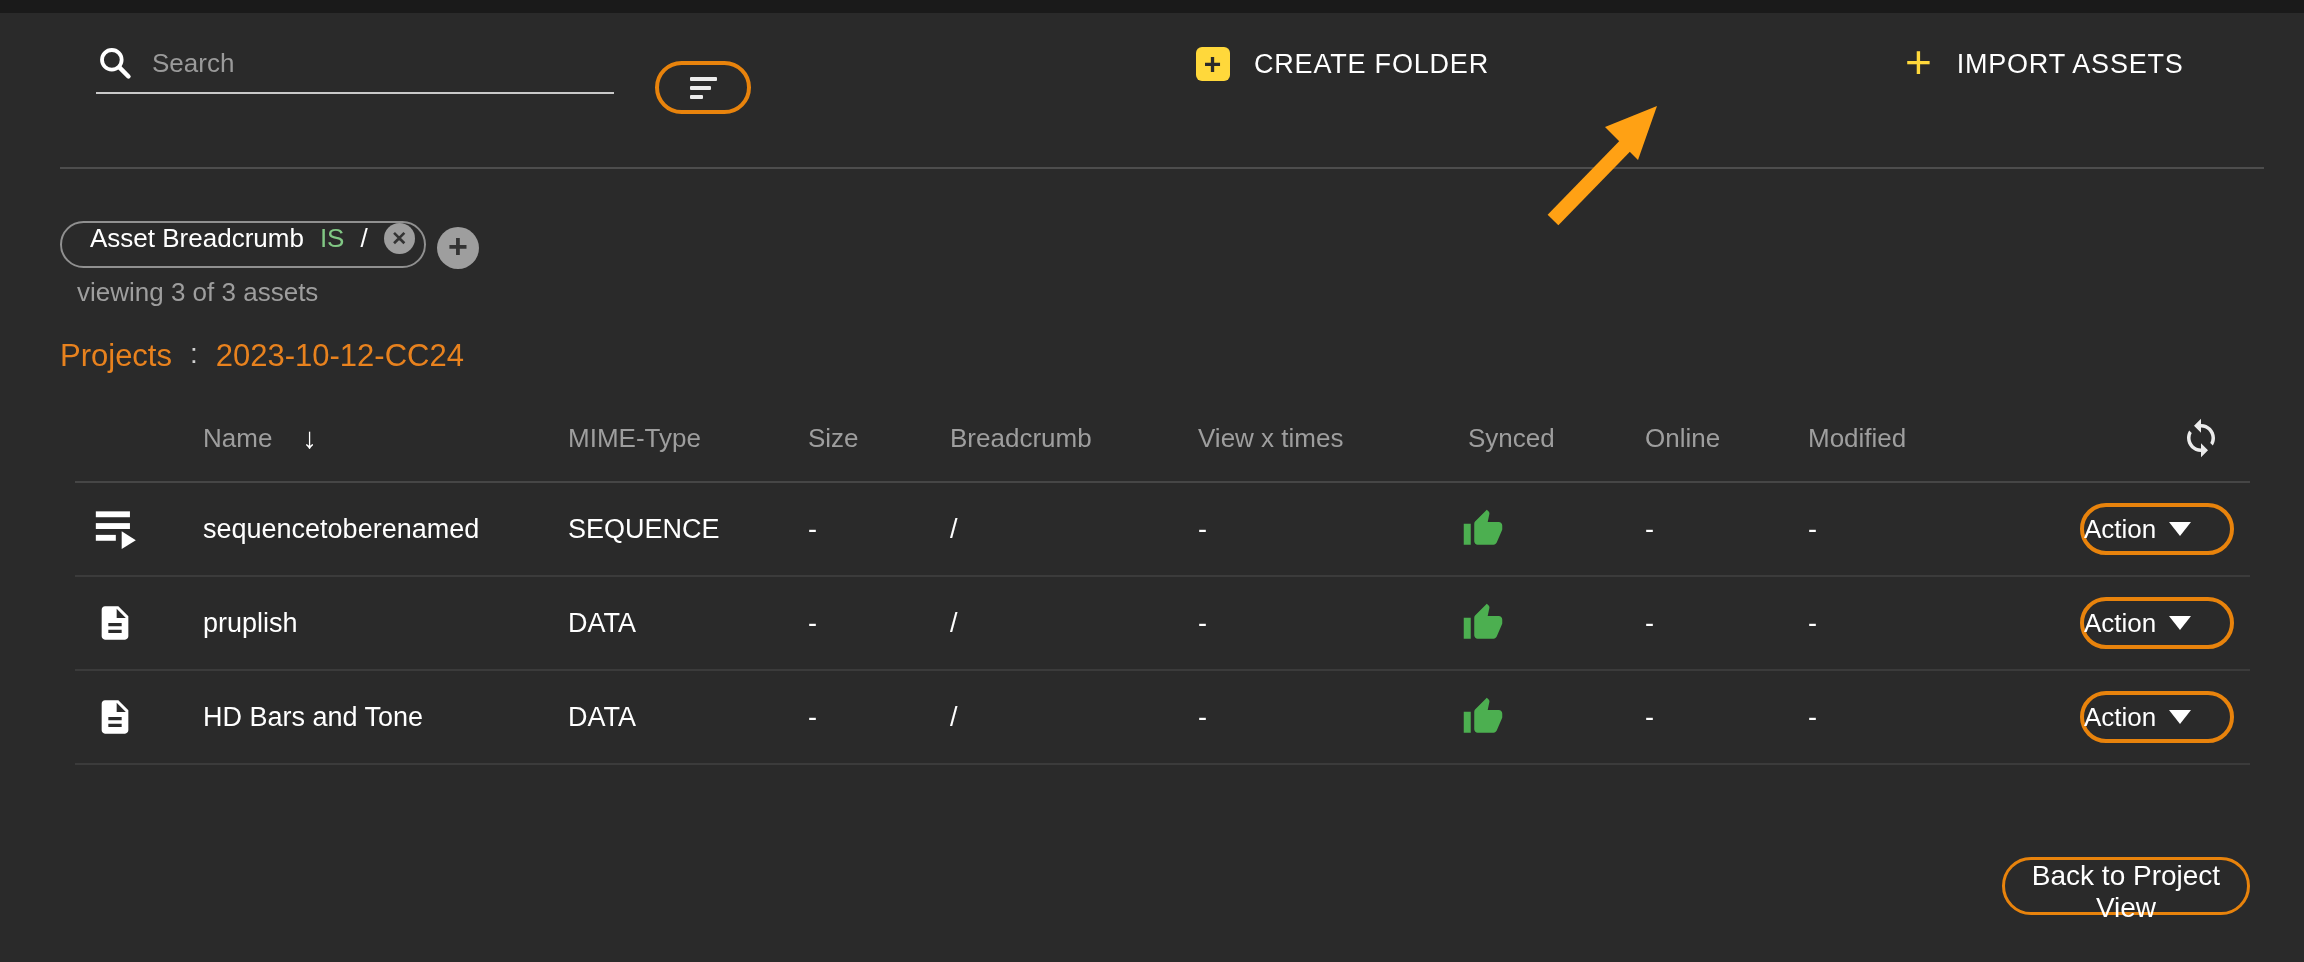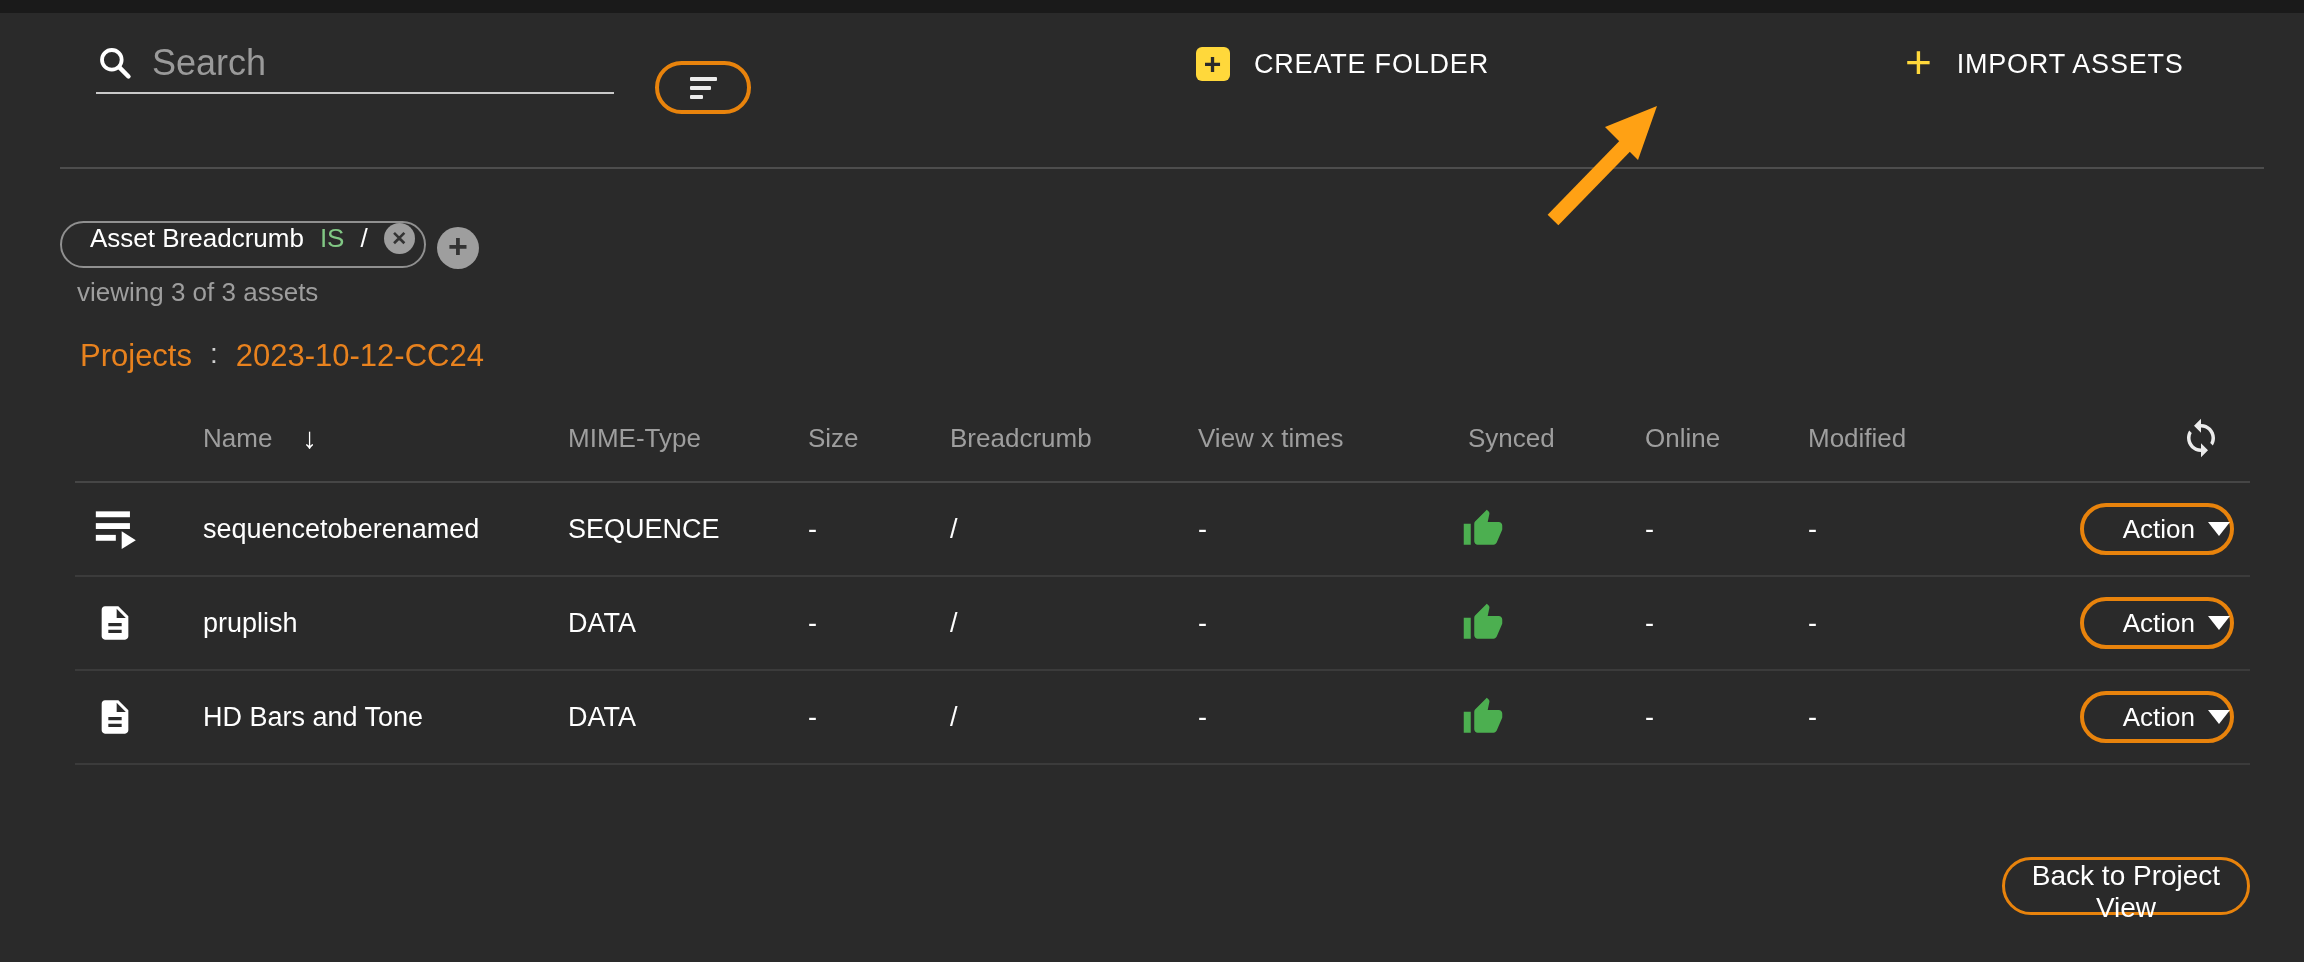--- a/index.html
+++ b/index.html
@@ -7,21 +7,21 @@
   body { font-family:"Liberation Sans", sans-serif; }
   .page { position:relative; width:2304px; height:962px; background:#2a2a2a; color:#fff; }
 
   .topstrip { position:absolute; top:0; left:0; right:0; height:13px; background:#1a1a1a; }
 
   
   .search-box { position:absolute; left:96px; top:34px; width:518px; height:60px;
     border-bottom:2px solid #c9c9c9; display:flex; align-items:center; gap:18px; }
   .search-box svg { flex:0 0 auto; }
   .search-box input { flex:1; background:transparent; border:none; outline:none;
-    font-family:"Liberation Sans", sans-serif; font-size:36px; color:#fff; }
+    font-family:"Liberation Sans", sans-serif; font-size:26px; color:#fff; }
   .search-box input::placeholder { color:#9a9a9a; }
 
   
   .filter-button { position:absolute; left:655px; top:61px; width:96px; height:53px;
     border-radius:27px; border:4px solid #e8830c; background:transparent; cursor:pointer;
     display:flex; align-items:center; justify-content:center; }
   .sort-icon { display:flex; flex-direction:column; gap:5px; align-items:flex-start; }
   .sort-icon i { display:block; height:4px; background:#ececec; border-radius:1px; }
   .sort-icon i:nth-child(1){ width:27px; }
   .sort-icon i:nth-child(2){ width:21px; }
@@ -47,42 +47,42 @@
   .chip .op { color:#81c784; font-size:26px; font-weight:500; }
   .chip .val { color:#fff; font-size:26px; }
   .chip-close { width:31px; height:31px; border-radius:50%; background:#9e9e9e; border:none;
     color:#333; font-size:19px; font-weight:700; display:grid; place-items:center; cursor:pointer; }
   .add-filter { position:absolute; left:437px; top:227px; width:42px; height:42px; border-radius:50%;
     background:#9e9e9e; border:none; color:#333; font-size:34px; font-weight:600;
     display:grid; place-items:center; line-height:1; cursor:pointer; padding-bottom:4px; }
 
   .viewing { position:absolute; left:77px; top:277px; font-size:26px; color:#9e9e9e; }
 
-  .projects-crumb { position:absolute; left:80px; top:338px; display:flex; align-items:flex-start; gap:18px;
+  .projects-crumb { position:absolute; left:60px; top:338px; display:flex; align-items:flex-start; gap:18px;
     font-size:31px; }
   .projects-crumb .root, .projects-crumb .current { color:#e8821e; cursor:pointer; }
   .projects-crumb .sep { color:#d0d0d0; font-size:28px; }
 
   
   .table { position:absolute; left:75px; top:395px; width:2175px; }
   .thead, .trow { display:grid;
     grid-template-columns:128px 365px 240px 142px 248px 270px 177px 163px 205px 1fr;
     align-items:center; }
   .thead { height:88px; border-bottom:2px solid #464646; color:#9e9e9e; font-size:26px; }
   .th-name { display:flex; align-items:center; gap:30px; }
   .sort-arrow { color:#fff; font-size:29px; }
   .th-refresh { display:flex; justify-content:flex-end; padding-right:28px; }
   .refresh-btn { background:none; border:none; cursor:pointer; display:grid; place-items:center; }
   .trow { height:94px; border-bottom:2px solid #3b3b3b; color:#fff; font-size:27px; }
   .cell-icon { padding-left:20px; display:flex; align-items:center; }
   .cell-synced { display:flex; align-items:center; margin-left:-6px; }
   .cell-action { display:flex; justify-content:flex-end; padding-right:16px; }
   .action-button { width:154px; height:52px; border:4px solid #e8830c; border-radius:26px;
     background:transparent; color:#fff; font-size:26px; font-family:"Liberation Sans", sans-serif;
-    display:flex; align-items:center; justify-content:flex-end; gap:13px; cursor:pointer; }
+    display:flex; align-items:center; justify-content:flex-start; gap:13px; cursor:pointer; }
   .caret-down { width:0; height:0; border-left:11px solid transparent; border-right:11px solid transparent;
     border-top:14px solid #fff; }
 
   .back-button { position:absolute; left:2002px; top:857px; width:248px; height:58px;
     border:3px solid #e8830c; border-radius:29px; background:transparent; color:#fff;
     font-family:"Liberation Sans", sans-serif; font-size:28px; display:grid; place-items:center; cursor:pointer; }
 </style>
 </head>
 <body>
 

